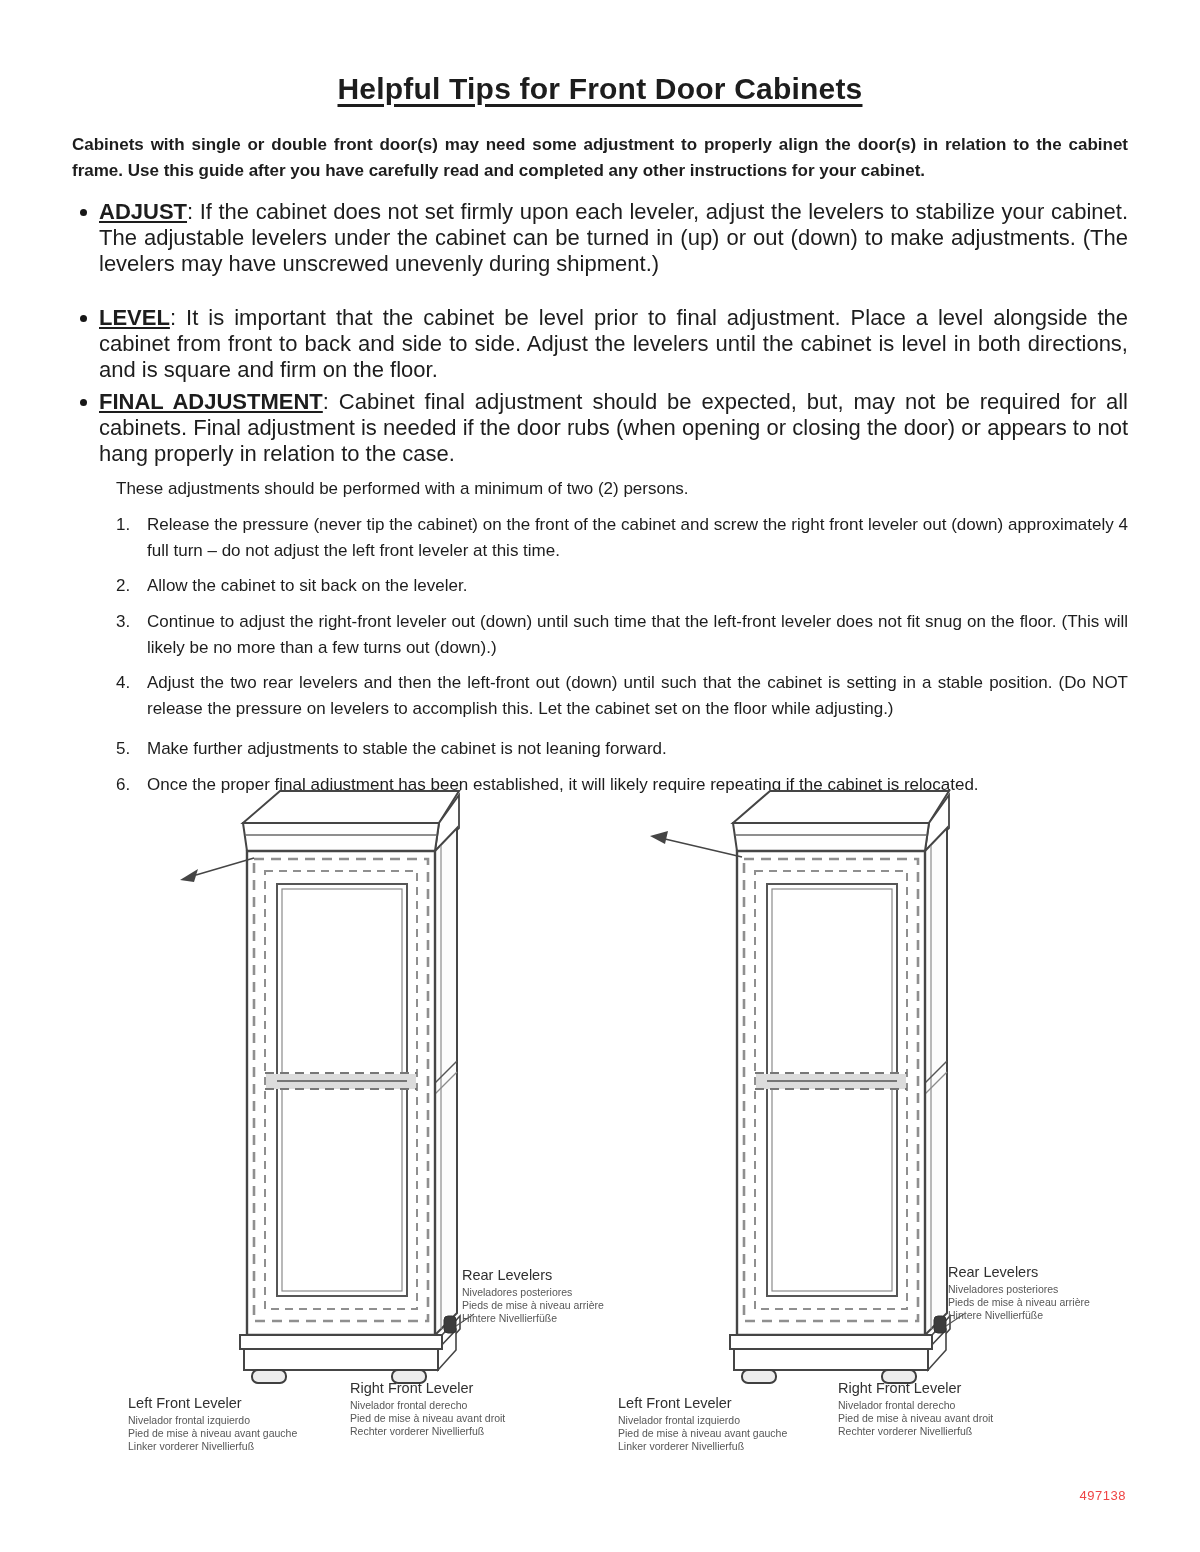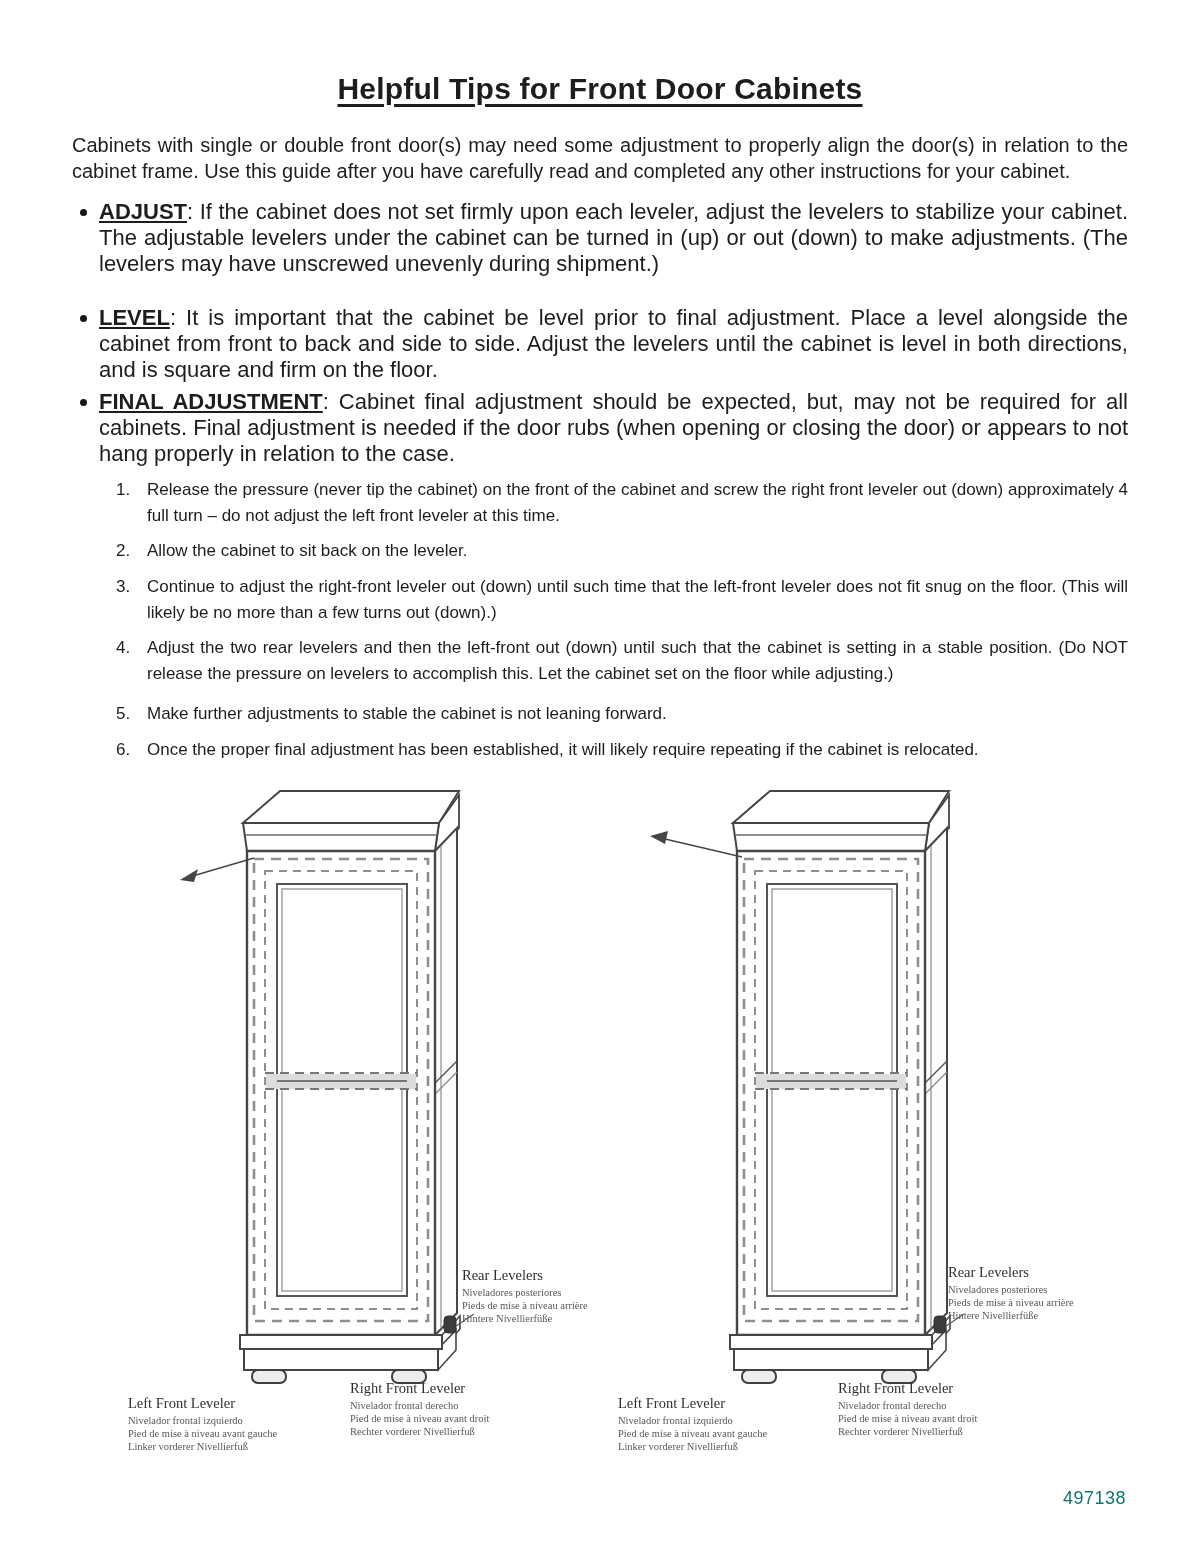--- a/index.html
+++ b/index.html
@@ -6,44 +6,44 @@
   body{
     width:1200px;height:1552px;background:#ffffff;
     font-family:"Liberation Sans",sans-serif;color:#1d1d1d;
     position:relative;overflow:hidden;
   }
   .content{padding:64px 72px 0 72px;}
   h1{
     margin:8px;text-align:center;font-size:30px;font-weight:700;letter-spacing:.2px;
     text-decoration:underline;text-decoration-thickness:2.5px;text-underline-offset:5px;
   }
-  .intro{margin:26px 0 0;font-size:20px;line-height:26px;text-align:justify;}
+  .intro{margin:26px 0 0;font-size:17px;line-height:26px;text-align:justify;font-weight:bold;}
   .bullet{display:flex;}
   .b1{margin-top:15px}.b2{margin-top:28px}.b3{margin-top:6px}
   .bullet .dot{width:7px;height:7px;border-radius:50%;background:#161616;margin:10px 12px 0 8px;flex:none;}
   .bullet p{margin:0;font-size:22px;line-height:26px;text-align:justify;flex:1;}
   .lead{font-weight:700;text-decoration:underline;text-decoration-thickness:2px;text-underline-offset:2px;}
   .note{margin:9px 0 0 44px;font-size:17px;line-height:26px;}
   .step{display:flex;font-size:17px;line-height:26px;margin-left:44px;}
   .s-mt10{margin-top:10px}.s-mt9{margin-top:9px}.s-mt14{margin-top:14px}
   .step .num{flex:none;width:31px;}
   .step .txt{flex:1;text-align:justify;}
   .diagram{position:absolute;left:0;top:778px;width:1200px;height:714px;}
   .cab{position:absolute;top:0;width:330px;height:625px;}
   .cab.left{left:160px}.cab.right{left:650px}
-  .lbl{position:absolute;font-size:10.5px;line-height:13px;color:#575757;font-family:Liberation Serif, serif;}
+  .lbl{position:absolute;font-size:10.5px;line-height:13px;color:#575757;}
   .lbl .t{font-size:14.5px;line-height:17px;color:#303030;margin-bottom:2px;}
   .lbl.center{width:240px;}
   .lbl.rear-l{left:462px;top:489px;}
   .lbl.rear-r{left:948px;top:486px;}
   .lbl.rf-l{left:350px;top:602px;}
   .lbl.lf-l{left:128px;top:617px;}
   .lbl.rf-r{left:838px;top:602px;}
   .lbl.lf-r{left:618px;top:617px;}
-  .pagenum{position:absolute;top:1488px;right:74px;font-size:18px;color:#0f766e;letter-spacing:.5px;}
+  .pagenum{position:absolute;top:1488px;right:74px;font-size:13px;color:#ef4444;letter-spacing:.5px;}
   svg{display:block;overflow:visible;}
 </style>
 </head>
 <body>
 
 <div class="content">
   <h1>Helpful Tips for Front Door Cabinets</h1>
 
   <p class="intro">Cabinets with single or double front door(s) may need some adjustment to properly align the door(s) in relation to the cabinet frame.  Use this guide after you have carefully read and completed any other instructions for your cabinet.</p>
 
@@ -55,20 +55,21 @@
   <div class="bullet b2">
     <span class="dot"></span>
     <p><span class="lead">LEVEL</span><span>: It is important that the cabinet be level prior to final adjustment. Place a level alongside the cabinet from front to back and side to side. Adjust the levelers until the cabinet is level in both directions, and is square and firm on the floor.</span></p>
   </div>
 
   <div class="bullet b3">
     <span class="dot"></span>
     <p><span class="lead">FINAL ADJUSTMENT</span><span>: Cabinet final adjustment should be expected, but, may not be required for all cabinets. Final adjustment is needed if the door rubs (when opening or closing the door) or appears to not hang properly in relation to the case.</span></p>
   </div>
 
+  <p class="note">These adjustments should be performed with a minimum of two (2) persons.</p>
 
   <div class="step s-mt10">
     <span class="num">1.</span>
     <span class="txt">Release the pressure (never tip the cabinet) on the front of the cabinet and screw the right front leveler out (down) approximately 4 full turn – do not adjust the left front leveler at this time.</span>
   </div>
   <div class="step s-mt9">
     <span class="num">2.</span>
     <span class="txt">Allow the cabinet to sit back on the leveler.</span>
   </div>
   <div class="step s-mt10">

